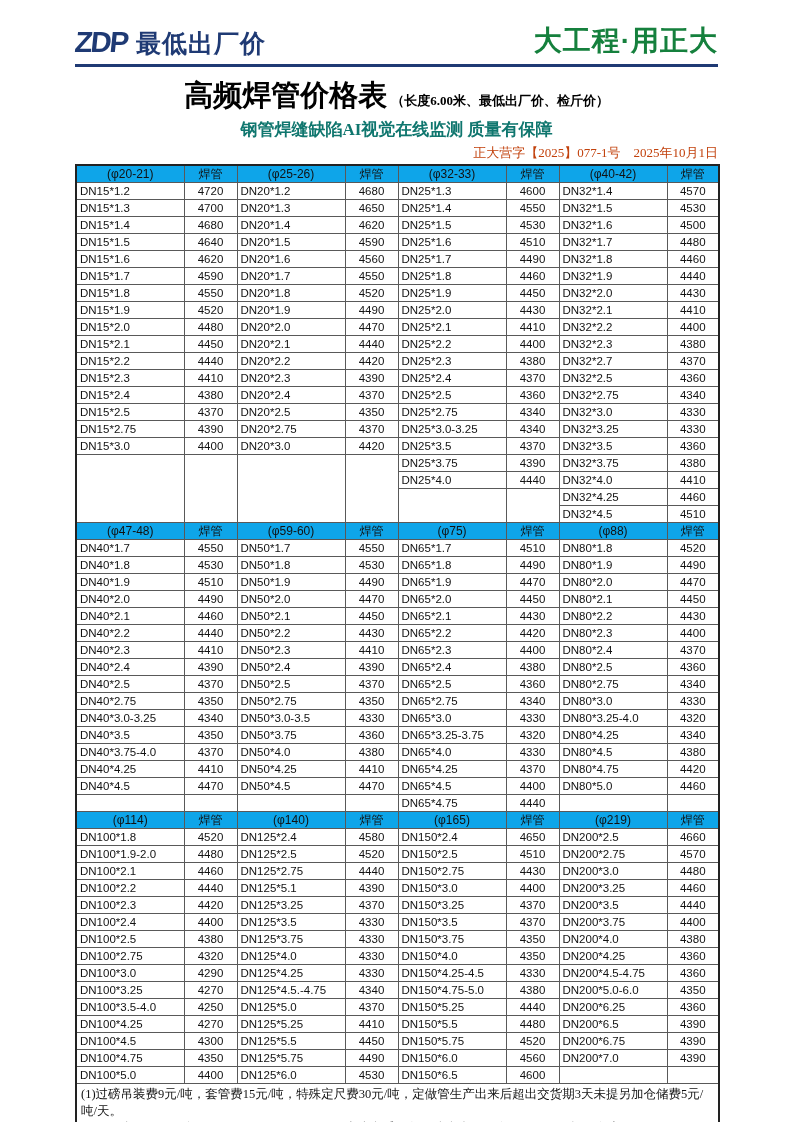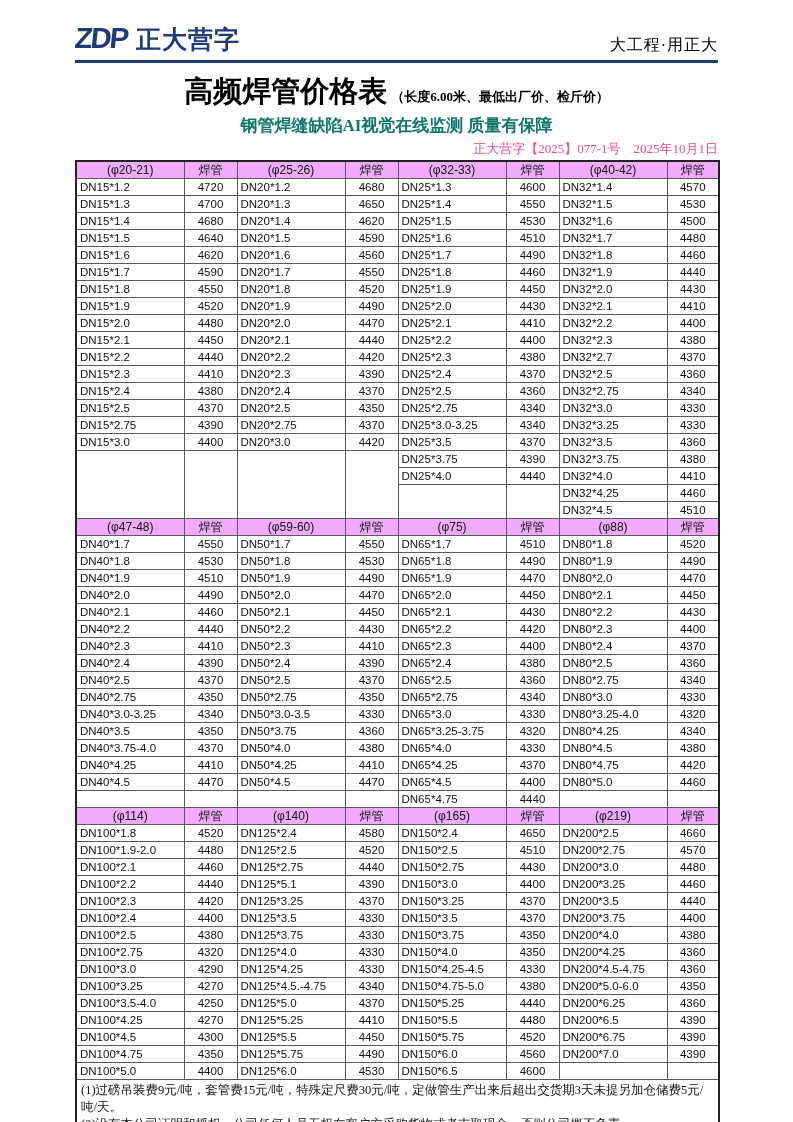--- a/index.html
+++ b/index.html
@@ -7,52 +7,52 @@
         font-family:"Liberation Sans",sans-serif;color:#111;}
   #content{position:absolute;left:75px;top:0;width:643px;}
 
   
   .brand-bar{display:flex;justify-content:space-between;align-items:flex-end;
              padding-top:22px;border-bottom:3px solid #1f3a74;padding-bottom:4px;}
   .logo{display:flex;align-items:baseline;gap:9px;color:#1f3a74;}
   .logo-zdp{font-weight:900;font-size:29px;letter-spacing:-2px;transform:skewX(-6deg);
             font-family:"Liberation Sans",sans-serif;}
   .logo-name{font-weight:bold;font-size:25px;letter-spacing:1px;}
-  .slogan{color:#000000;font-weight:normal;font-size:16px;letter-spacing:1px;}
+  .slogan{color:#15803d;font-weight:bold;font-size:28px;letter-spacing:1px;}
 
   
   .title-line{text-align:center;margin-top:9px;font-family:"Liberation Serif",serif;}
   .title-main{font-size:29px;font-weight:bold;color:#000;}
   .title-paren{font-size:13px;font-weight:bold;color:#000;}
   .subtitle-red{text-align:center;font-family:"Liberation Serif",serif;
                 font-size:17px;font-weight:bold;color:#0f766e;margin-top:2px;}
   .doc-line{text-align:right;font-family:"Liberation Serif",serif;
-            font-size:13px;color:#ec4899;margin:3px 0 2px 0;}
+            font-size:13px;color:#c2410c;margin:3px 0 2px 0;}
 
   
   table{border-collapse:collapse;width:643px;table-layout:fixed;border:2px solid #222;}
   td,th{border:1px solid #595959;height:16px;line-height:16px;font-size:11.5px;
         overflow:hidden;white-space:nowrap;padding:0;}
-  th{background:#f0abfc;font-weight:normal;text-align:center;font-size:12px;}
+  th{background:#0ea5e9;font-weight:normal;text-align:center;font-size:12px;}
   td.spec{text-align:left;padding-left:3px;}
   td.price{text-align:center;}
   td.notes-cell{height:auto;line-height:normal;padding:2px 4px 3px 4px;
                 font-family:"Liberation Serif",serif;font-size:12.5px;white-space:normal;}
   .note-line{line-height:17px;}
 </style>
 </head>
 <body>
 
 <div id="page">
   <div id="content">
 
     <div class="brand-bar">
       <div class="logo">
         <span class="logo-zdp">ZDP</span>
-        <span class="logo-name">正大营字</span>
+        <span class="logo-name">最低出厂价</span>
       </div>
       <div class="slogan">大工程·用正大</div>
     </div>
 
     <div class="title-line">
       <span class="title-main">高频焊管价格表</span>
       <span class="title-paren">（长度6.00米、最低出厂价、检斤价）</span>
     </div>
 
     <div class="subtitle-red">钢管焊缝缺陷AI视觉在线监测  质量有保障</div>

